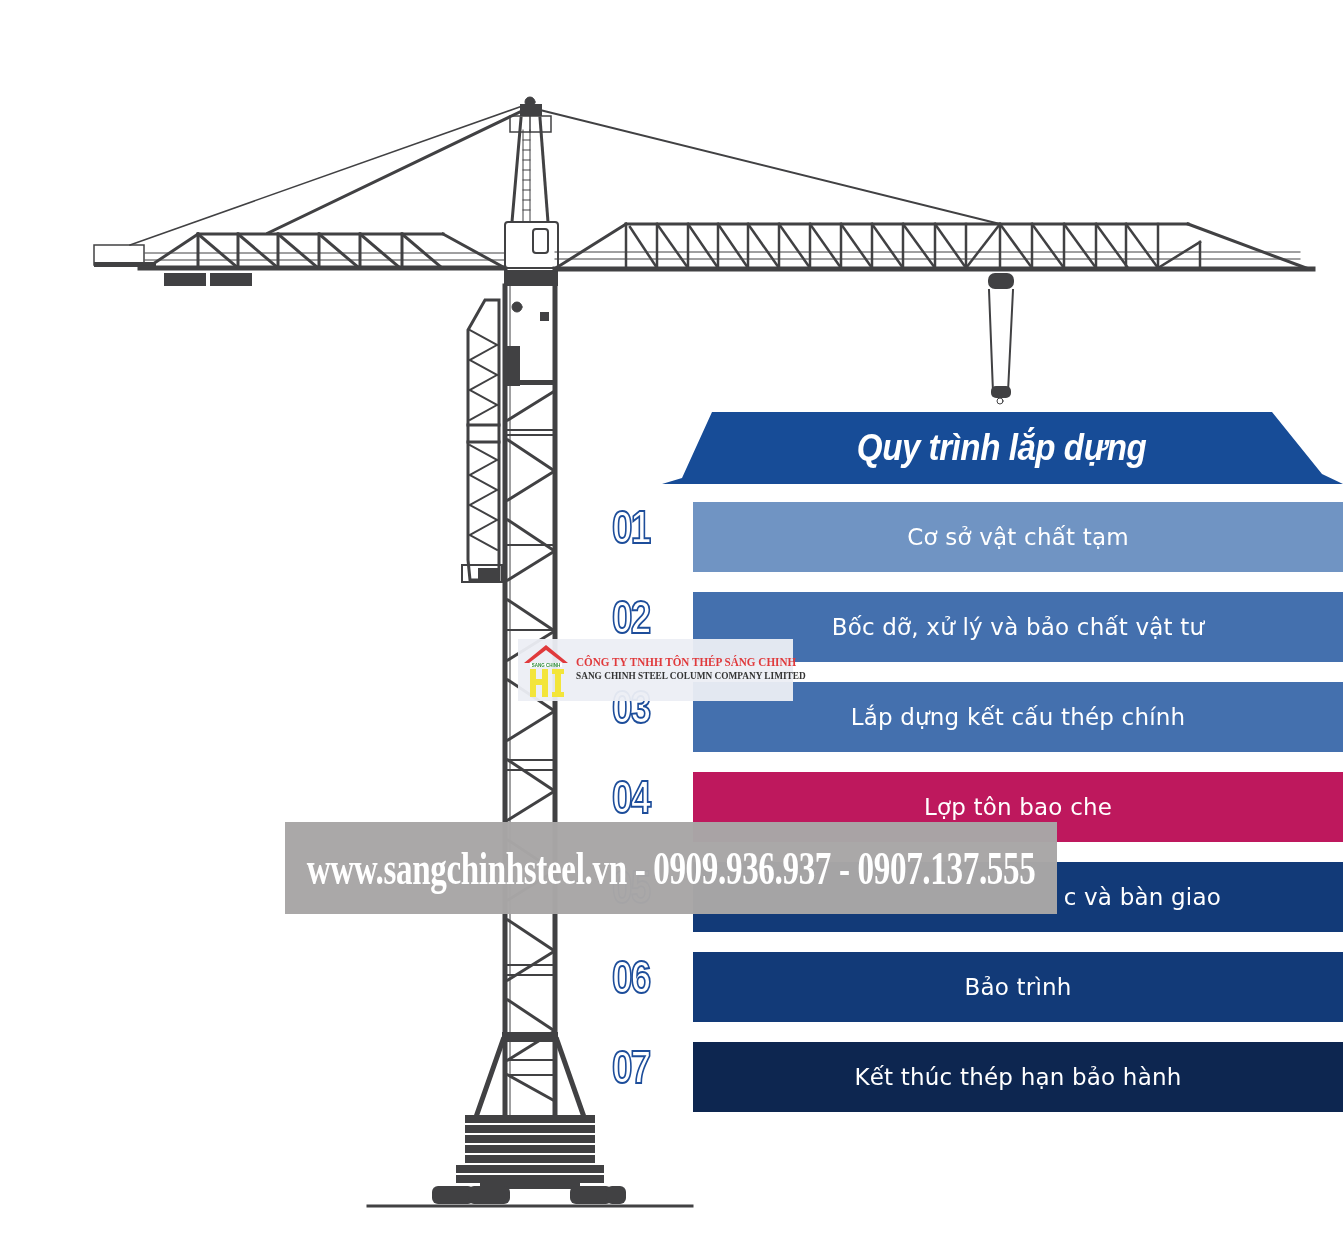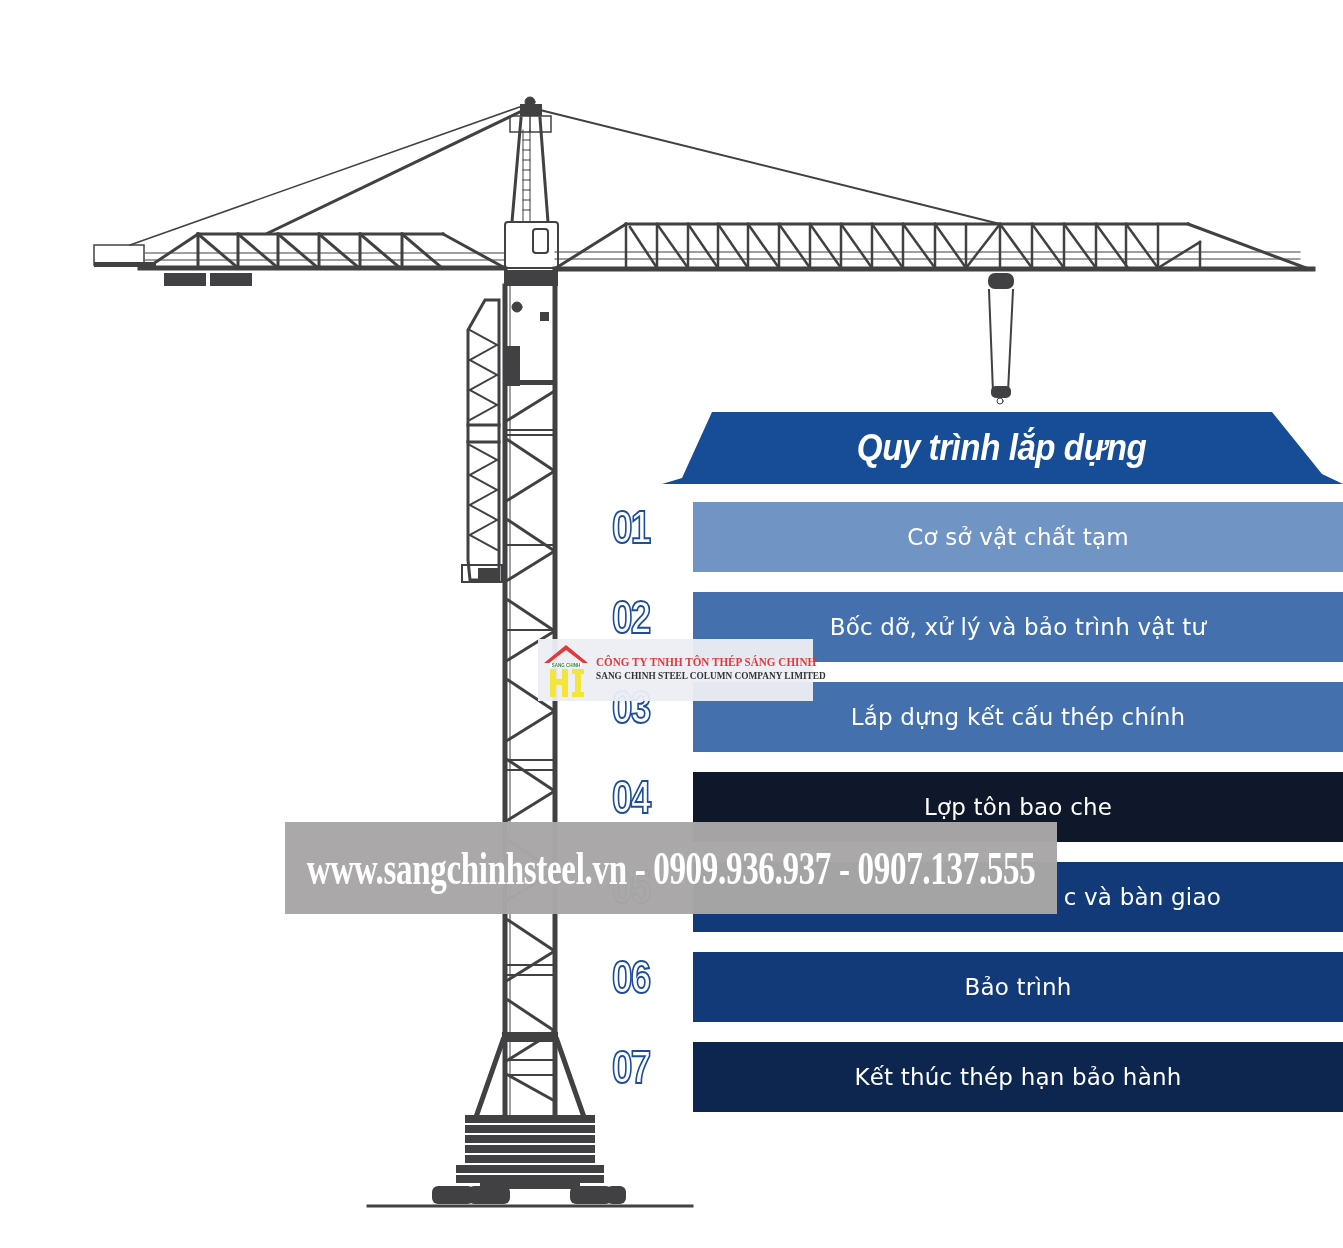--- a/index.html
+++ b/index.html
@@ -5,21 +5,21 @@
     html, body { margin: 0; padding: 0; background: #ffffff; }
     body { width: 1343px; height: 1248px; position: relative; overflow: hidden; font-family: "Liberation Sans", sans-serif; }
     #crane { position: absolute; left: 0; top: 0; width: 1343px; height: 1248px; }
     .banner { position: absolute; left: 662px; top: 412px; width: 681px; height: 74px; }
     .banner svg { position: absolute; left: 0; top: 0; }
     .banner-title { position: absolute; left: 0; top: 0; width: 660px; height: 72px; display: flex; align-items: center; justify-content: center; color: #ffffff; font-family: "Liberation Sans", sans-serif; font-weight: bold; font-style: italic; font-size: 36px; letter-spacing: -0.5px; transform: scaleX(0.92); padding-left: 10px; }
     .step { position: absolute; left: 612px; width: 716px; height: 49px; }
     .step-num { position: absolute; left: 0; top: 50%; transform: translateY(-50%) scaleX(0.8); transform-origin: left center; font-family: "Liberation Sans", sans-serif; font-weight: bold; font-size: 46px; color: #ffffff; -webkit-text-stroke: 2px #1d4d9a; letter-spacing: -2px; line-height: 1; }
     .step-bar { position: absolute; left: 81px; top: 0; width: 650px; height: 70px; display: flex; align-items: center; justify-content: center; }
     .step-label { color: #ffffff; font-family: "DejaVu Sans", sans-serif; font-size: 23px; letter-spacing: 0.2px; }
-    .logo-box { position: absolute; left: 538px; top: 639px; width: 275px; height: 62px; background: rgba(236,238,244,0.95); }
+    .logo-box { position: absolute; left: 518px; top: 639px; width: 275px; height: 62px; background: rgba(236,238,244,0.95); }
     .logo-mark { position: absolute; left: 4px; top: 2px; width: 48px; height: 58px; }
     .logo-line1 { position: absolute; left: 58px; top: 16px; font-family: "Liberation Serif", serif; font-weight: bold; font-size: 12px; color: #e03a3c; white-space: nowrap; transform: scaleX(0.93); transform-origin: left; }
     .logo-line2 { position: absolute; left: 58px; top: 31px; font-family: "Liberation Serif", serif; font-weight: bold; font-size: 10px; color: #333333; white-space: nowrap; transform: scaleX(0.93); transform-origin: left; }
     .watermark { position: absolute; left: 285px; top: 822px; width: 772px; height: 92px; background: rgba(168,166,166,0.98); display: flex; align-items: center; justify-content: center; }
     .watermark-text { font-family: "Liberation Serif", serif; font-weight: bold; font-size: 46px; color: #ffffff; white-space: nowrap; transform: scaleX(0.72); letter-spacing: -0.5px; }
   </style>
 </head>
 <body>
 
 <svg id="crane" viewBox="0 0 1343 1248" xmlns="http://www.w3.org/2000/svg">
@@ -223,32 +223,32 @@
 
 <div class="step" style="top:502px;">
   <div class="step-num">01</div>
   <div class="step-bar" style="background:#7094c3;">
     <span class="step-label">Cơ sở vật chất tạm</span>
   </div>
 </div>
 <div class="step" style="top:592px;">
   <div class="step-num">02</div>
   <div class="step-bar" style="background:#4470ae;">
-    <span class="step-label">Bốc dỡ, xử lý và bảo trình vật tư</span>
+    <span class="step-label">Bốc dỡ, xử lý và bảo chất vật tư</span>
   </div>
 </div>
 <div class="step" style="top:682px;">
   <div class="step-num">03</div>
   <div class="step-bar" style="background:#4470ae;">
     <span class="step-label">Lắp dựng kết cấu thép chính</span>
   </div>
 </div>
 <div class="step" style="top:772px;text-align:right;">
   <div class="step-num">04</div>
-  <div class="step-bar" style="background:#0f172a;">
+  <div class="step-bar" style="background:#be185d;">
     <span class="step-label">Lợp tôn bao che</span>
   </div>
 </div>
 <div class="step" style="top:862px;">
   <div class="step-num">05</div>
   <div class="step-bar" style="background:#123a78; justify-content:flex-end; padding-right:122px; box-sizing:border-box;">
     <span class="step-label">c và bàn giao</span>
   </div>
 </div>
 <div class="step" style="top:952px;">

